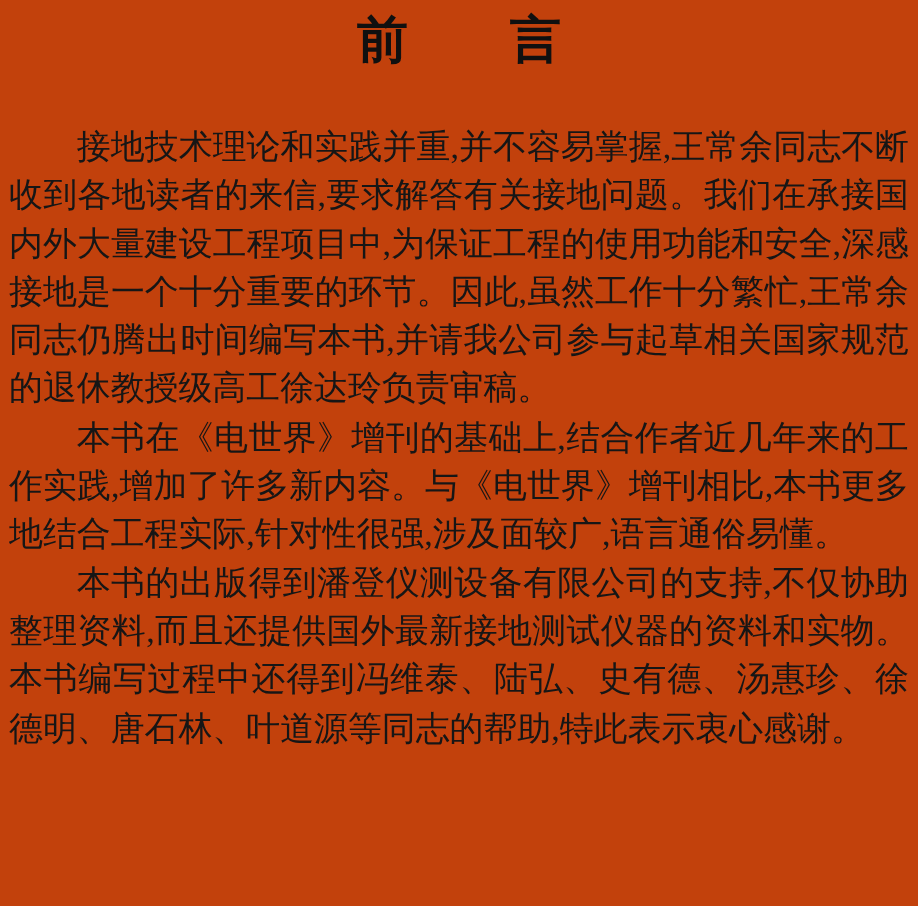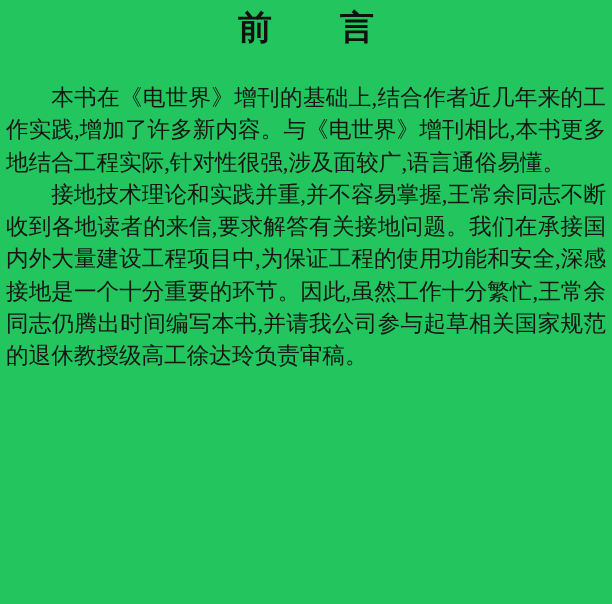--- a/index.html
+++ b/index.html
@@ -10,21 +10,21 @@
     width: 612px;
     height: 604px;
     background: #fdfdfc;
     overflow: hidden;
   }
   .page {
     box-sizing: border-box;
     width: 612px;
     height: 604px;
     padding: 8px 6px 0 6px;
-    background: #22c55e;
+    background: #c2410c;
   }
   .title {
     font-family: "Liberation Sans", "DejaVu Sans", sans-serif;
     font-weight: bold;
     font-size: 34px;
     line-height: 38px;
     text-align: center;
     color: #101010;
     margin: 0 0 36px 0;
   }
@@ -39,17 +39,18 @@
     color: #161616;
   }
 </style>
 </head>
 <body>
 
 <div class="page">
   <h1 class="title">前　　言</h1>
 
 
+  <p class="para">接地技术理论和实践并重,并不容易掌握,王常余同志不断收到各地读者的来信,要求解答有关接地问题。我们在承接国内外大量建设工程项目中,为保证工程的使用功能和安全,深感接地是一个十分重要的环节。因此,虽然工作十分繁忙,王常余同志仍腾出时间编写本书,并请我公司参与起草相关国家规范的退休教授级高工徐达玲负责审稿。</p>
+
   <p class="para">本书在《电世界》增刊的基础上,结合作者近几年来的工作实践,增加了许多新内容。与《电世界》增刊相比,本书更多地结合工程实际,针对性很强,涉及面较广,语言通俗易懂。</p>
 
-  <p class="para">接地技术理论和实践并重,并不容易掌握,王常余同志不断收到各地读者的来信,要求解答有关接地问题。我们在承接国内外大量建设工程项目中,为保证工程的使用功能和安全,深感接地是一个十分重要的环节。因此,虽然工作十分繁忙,王常余同志仍腾出时间编写本书,并请我公司参与起草相关国家规范的退休教授级高工徐达玲负责审稿。</p>
-
+  <p class="para">本书的出版得到潘登仪测设备有限公司的支持,不仅协助整理资料,而且还提供国外最新接地测试仪器的资料和实物。本书编写过程中还得到冯维泰、陆弘、史有德、汤惠珍、徐德明、唐石林、叶道源等同志的帮助,特此表示衷心感谢。</p>
 </div>
 
 </body></html>

